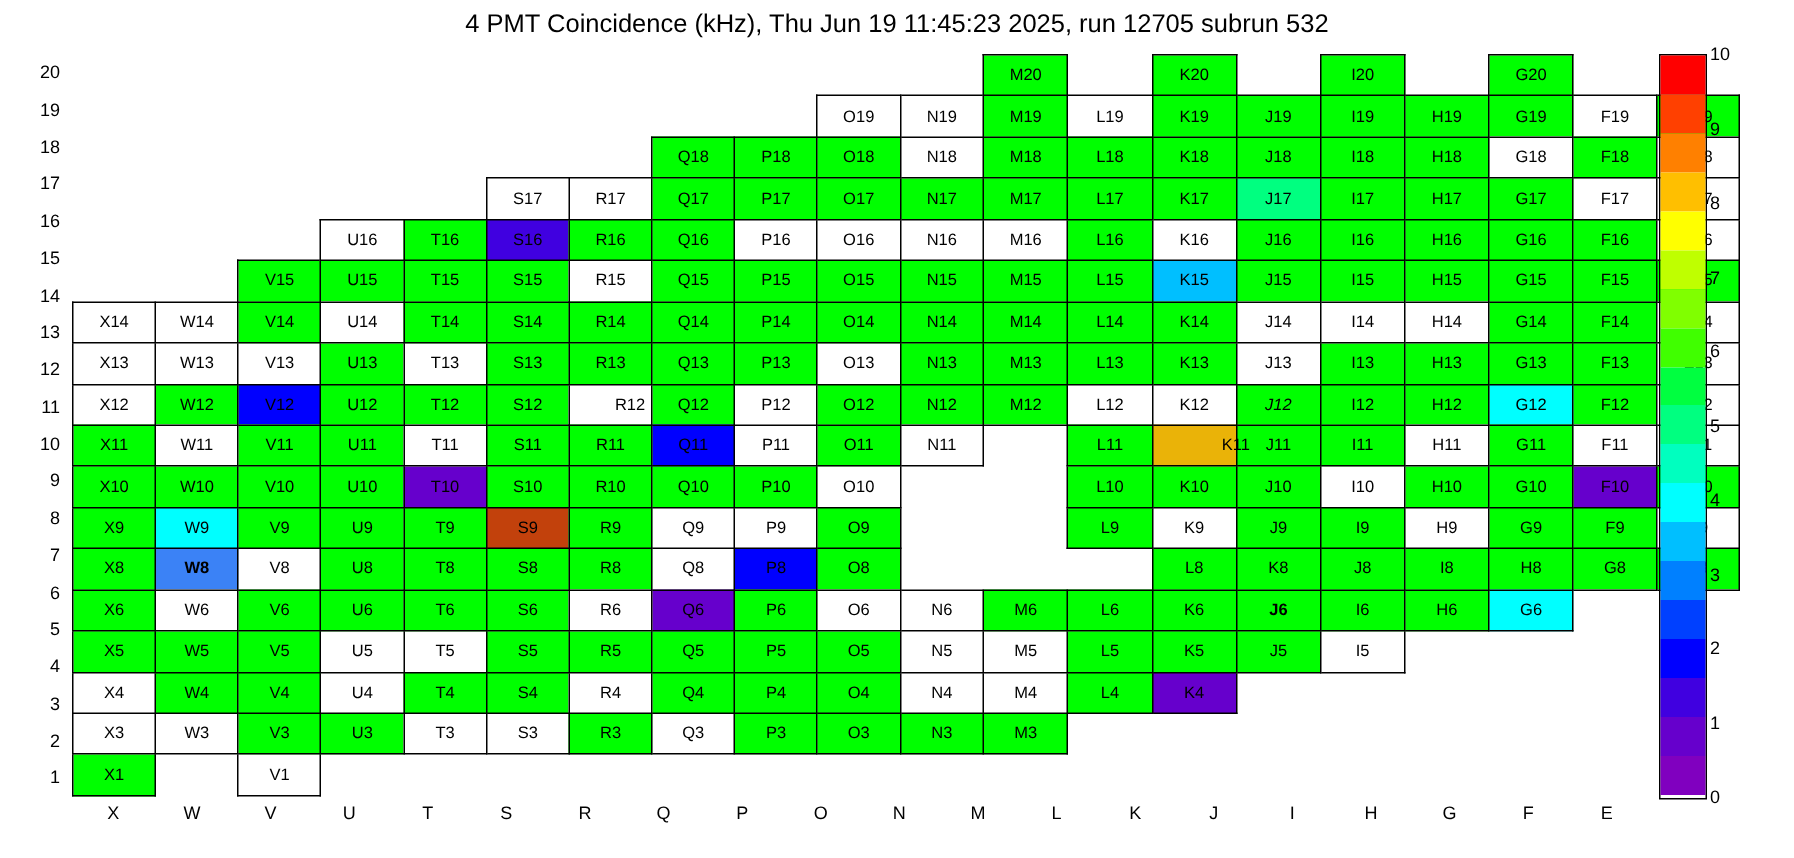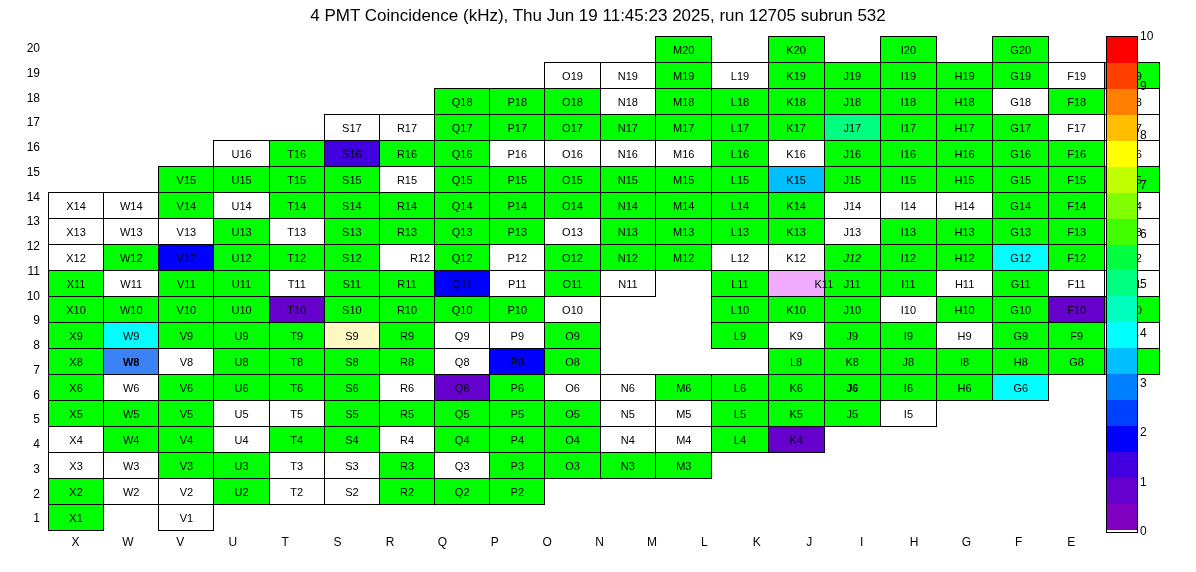--- a/index.html
+++ b/index.html
@@ -260,21 +260,21 @@
             <td style="background: rgb(0, 255, 0);">U11</td>
             <td style="background: rgb(255, 255, 255);">T11</td>
             <td style="background: rgb(0, 255, 0);">S11</td>
             <td style="background: rgb(0, 255, 0);">R11</td>
             <td style="background: rgb(0, 0, 255);">Q11</td>
             <td style="background: rgb(255, 255, 255);">P11</td>
             <td style="background: rgb(0, 255, 0);">O11</td>
             <td style="background: rgb(255, 255, 255);">N11</td>
             <td style="background: rgb(255, 255, 255); border: none;"></td>
             <td style="background: rgb(0, 255, 0);">L11</td>
-            <td style="background: #f0abfc; padding-left: 46px;">K11</td>
+            <td style="background: #eab308; padding-left: 46px;">K11</td>
             <td style="background: rgb(0, 255, 0);">J11</td>
             <td style="background: rgb(0, 255, 0);">I11</td>
             <td style="background: rgb(255, 255, 255);">H11</td>
             <td style="background: rgb(0, 255, 0);">G11</td>
             <td style="background: rgb(255, 255, 255);">F11</td>
             <td style="background: rgb(255, 255, 255);">E11</td>
           </tr>
           <tr>
             <td style="background: rgb(0, 255, 0);">X10</td>
             <td style="background: rgb(0, 255, 0);">W10</td>
@@ -296,21 +296,21 @@
             <td style="background: rgb(0, 255, 0);">G10</td>
             <td style="background: rgb(102, 0, 204);">F10</td>
             <td style="background: rgb(0, 255, 0);">E10</td>
           </tr>
           <tr>
             <td style="background: rgb(0, 255, 0);">X9</td>
             <td style="background: rgb(0, 255, 255);">W9</td>
             <td style="background: rgb(0, 255, 0);">V9</td>
             <td style="background: rgb(0, 255, 0);">U9</td>
             <td style="background: rgb(0, 255, 0);">T9</td>
-            <td style="background: #fef9c3;">S9</td>
+            <td style="background: #c2410c;">S9</td>
             <td style="background: rgb(0, 255, 0);">R9</td>
             <td style="background: rgb(255, 255, 255);">Q9</td>
             <td style="background: rgb(255, 255, 255);">P9</td>
             <td style="background: rgb(0, 255, 0);">O9</td>
             <td style="background: rgb(255, 255, 255); border: none;"></td>
             <td style="background: rgb(255, 255, 255); border: none;"></td>
             <td style="background: rgb(0, 255, 0);">L9</td>
             <td style="background: rgb(255, 255, 255);">K9</td>
             <td style="background: rgb(0, 255, 0);">J9</td>
             <td style="background: rgb(0, 255, 0);">I9</td>
@@ -413,42 +413,20 @@
             <td style="background: rgb(0, 255, 0);">V3</td>
             <td style="background: rgb(0, 255, 0);">U3</td>
             <td style="background: rgb(255, 255, 255);">T3</td>
             <td style="background: rgb(255, 255, 255);">S3</td>
             <td style="background: rgb(0, 255, 0);">R3</td>
             <td style="background: rgb(255, 255, 255);">Q3</td>
             <td style="background: rgb(0, 255, 0);">P3</td>
             <td style="background: rgb(0, 255, 0);">O3</td>
             <td style="background: rgb(0, 255, 0);">N3</td>
             <td style="background: rgb(0, 255, 0);">M3</td>
-            <td style="background: rgb(255, 255, 255); border: none;"></td>
-            <td style="background: rgb(255, 255, 255); border: none;"></td>
-            <td style="background: rgb(255, 255, 255); border: none;"></td>
-            <td style="background: rgb(255, 255, 255); border: none;"></td>
-            <td style="background: rgb(255, 255, 255); border: none;"></td>
-            <td style="background: rgb(255, 255, 255); border: none;"></td>
-            <td style="background: rgb(255, 255, 255); border: none;"></td>
-            <td style="background: rgb(255, 255, 255); border: none;"></td>
-          </tr>
-          <tr>
-            <td style="background: rgb(0, 255, 0);">X2</td>
-            <td style="background: rgb(255, 255, 255);">W2</td>
-            <td style="background: rgb(255, 255, 255);">V2</td>
-            <td style="background: rgb(0, 255, 0);">U2</td>
-            <td style="background: rgb(255, 255, 255);">T2</td>
-            <td style="background: rgb(255, 255, 255);">S2</td>
-            <td style="background: rgb(0, 255, 0);">R2</td>
-            <td style="background: rgb(0, 255, 0);">Q2</td>
-            <td style="background: rgb(0, 255, 0);">P2</td>
-            <td style="background: rgb(255, 255, 255); border: none;"></td>
-            <td style="background: rgb(255, 255, 255); border: none;"></td>
-            <td style="background: rgb(255, 255, 255); border: none;"></td>
             <td style="background: rgb(255, 255, 255); border: none;"></td>
             <td style="background: rgb(255, 255, 255); border: none;"></td>
             <td style="background: rgb(255, 255, 255); border: none;"></td>
             <td style="background: rgb(255, 255, 255); border: none;"></td>
             <td style="background: rgb(255, 255, 255); border: none;"></td>
             <td style="background: rgb(255, 255, 255); border: none;"></td>
             <td style="background: rgb(255, 255, 255); border: none;"></td>
             <td style="background: rgb(255, 255, 255); border: none;"></td>
           </tr>
           <tr>

